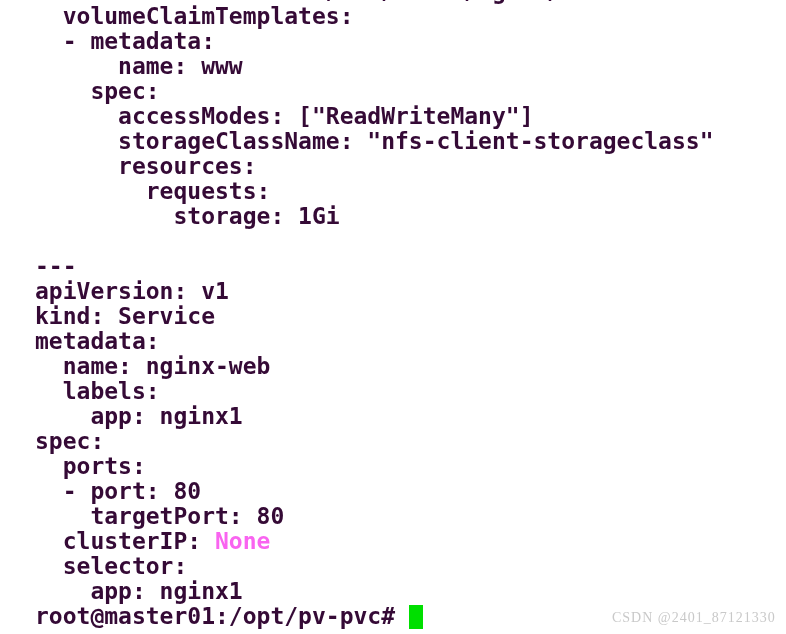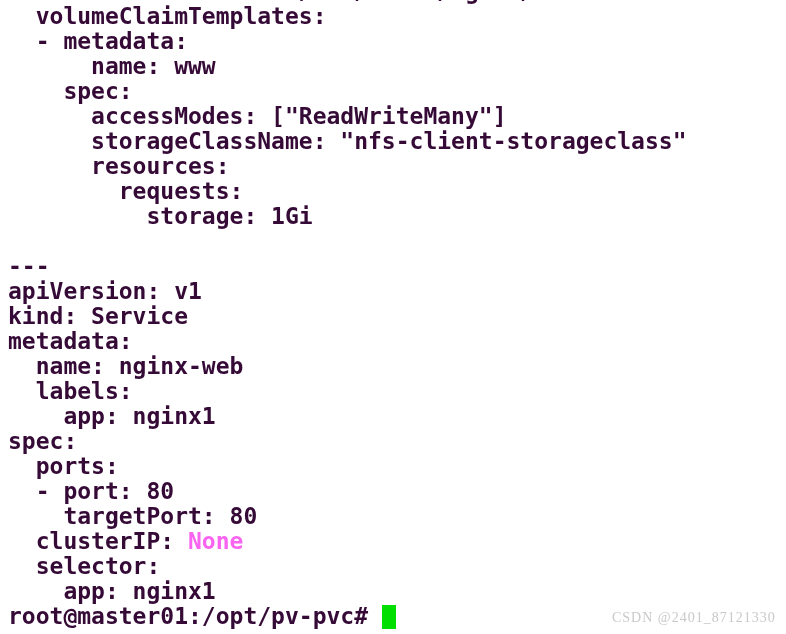--- a/index.html
+++ b/index.html
@@ -17,20 +17,21 @@
     top: -21px; 
     font-family: "DejaVu Sans Mono", "Liberation Mono", monospace;
     font-weight: bold;
     font-size: 23px;
     line-height: 25px;
     white-space: pre;
   }
   .t-line {
     height: 25px;
     white-space: pre;
+    margin-left: 27px;
   }
   .cursor {
     display: inline-block;
     width: 14px;
     height: 24px;
     vertical-align: text-bottom;
   }
   #watermark {
     position: absolute;
     left: 612px;

